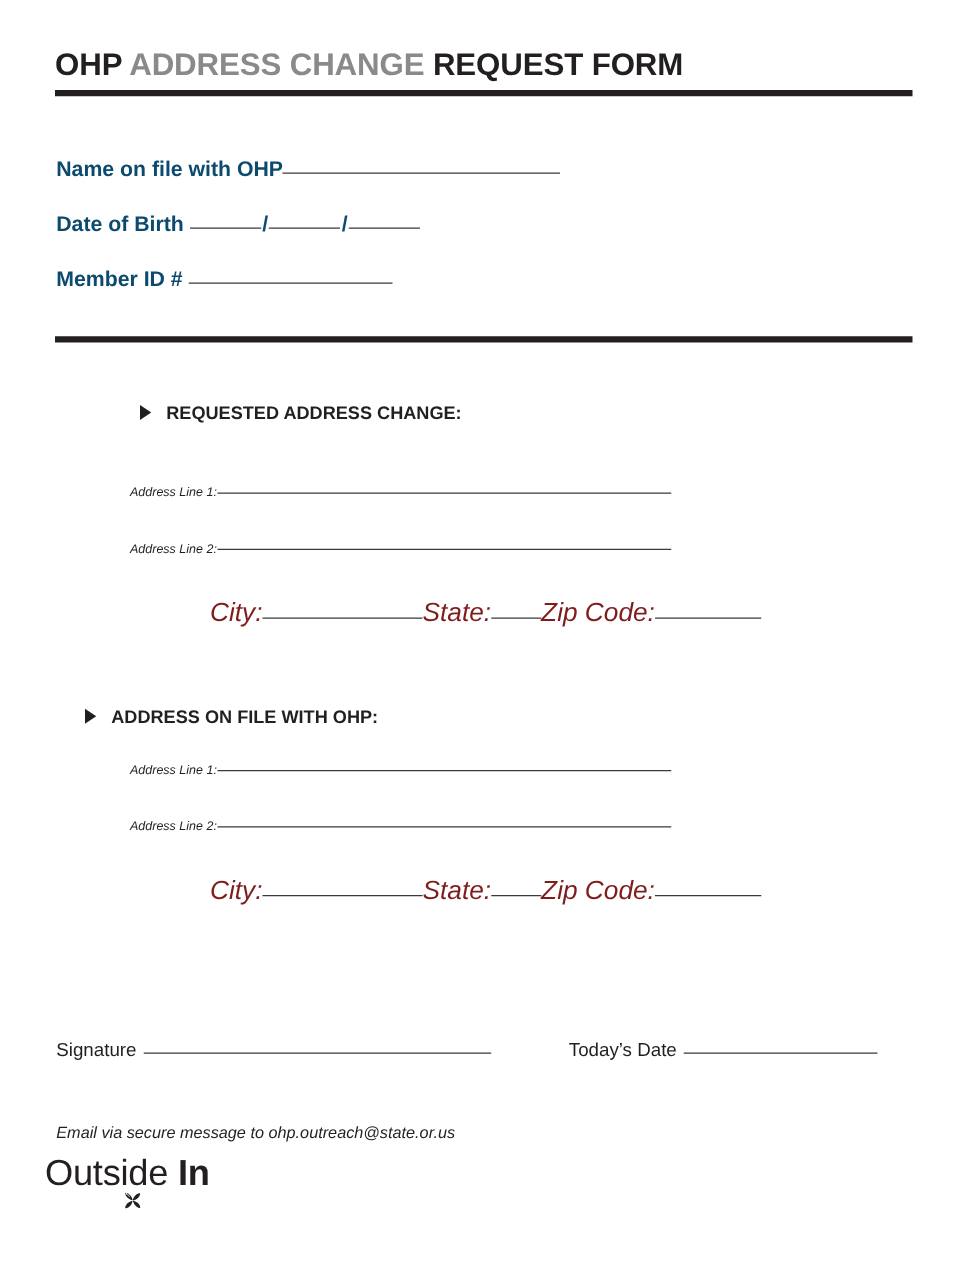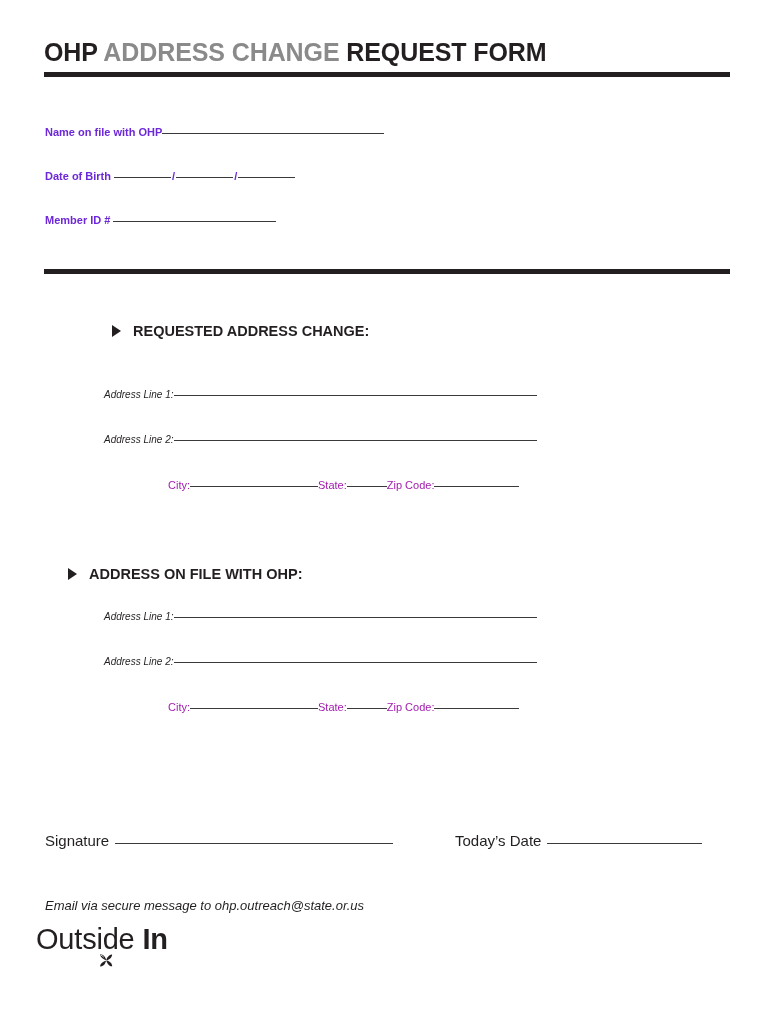--- a/index.html
+++ b/index.html
@@ -44,24 +44,24 @@
     height: 5px;
     background: #231f20;
   }
   .rule-top { top: 72px; }
   .rule-mid { top: 269px; }
 
   
   .id-line {
     position: absolute;
     left: 45px;
-    font-size: 11px;
+    font-size: 17px;
     font-weight: bold;
     white-space: nowrap;
-    color: #6d28d9;
+    color: #0c4a6e;
   }
   .id-name { top: 126px; }
   .id-dob  { top: 170px; }
   .id-mid  { top: 214px; }
 
   .ul {
     display: inline-block;
     border-bottom: 1.4px solid #3a3a3a;
     vertical-align: baseline;
     position: relative;
@@ -99,23 +99,24 @@
     position: absolute;
     left: 104px;
     font-size: 10px;
     font-style: italic;
     white-space: nowrap;
     color: #231f20;
   }
   .city-row {
     position: absolute;
     left: 168px;
-    font-size: 11px;
-    white-space: nowrap;
-    color: #a21caf;
+    font-size: 21px;
+    font-style: italic;
+    white-space: nowrap;
+    color: #7f1d1d;
   }
 
   .ul-addr  { width: 363px; }
   .ul-city  { width: 128px; }
   .ul-state { width: 40px; }
   .ul-zip   { width: 85px; }
 
   .s1-a1 { top: 389px; }
   .s1-a2 { top: 434px; }
   .s1-cs { top: 479px; }

